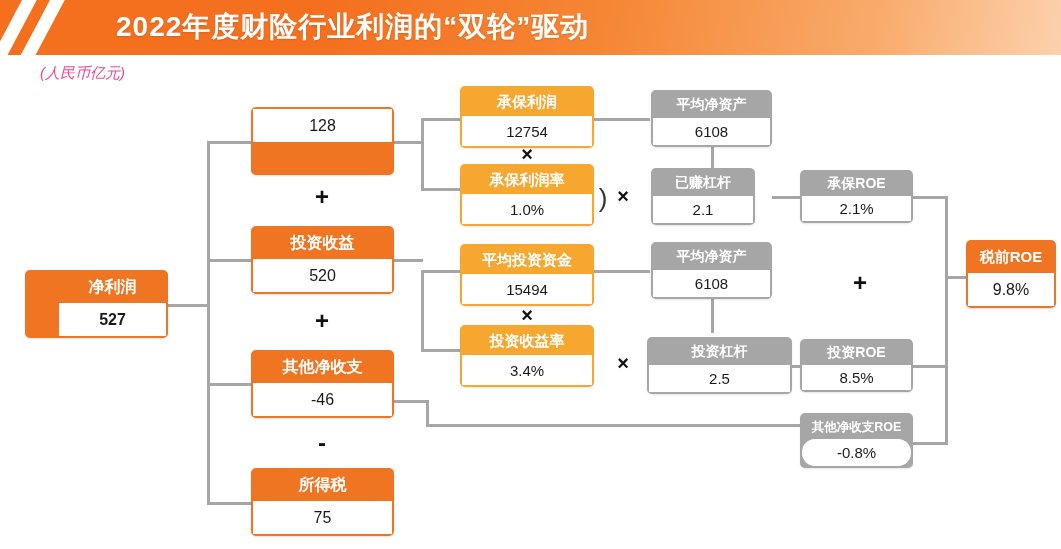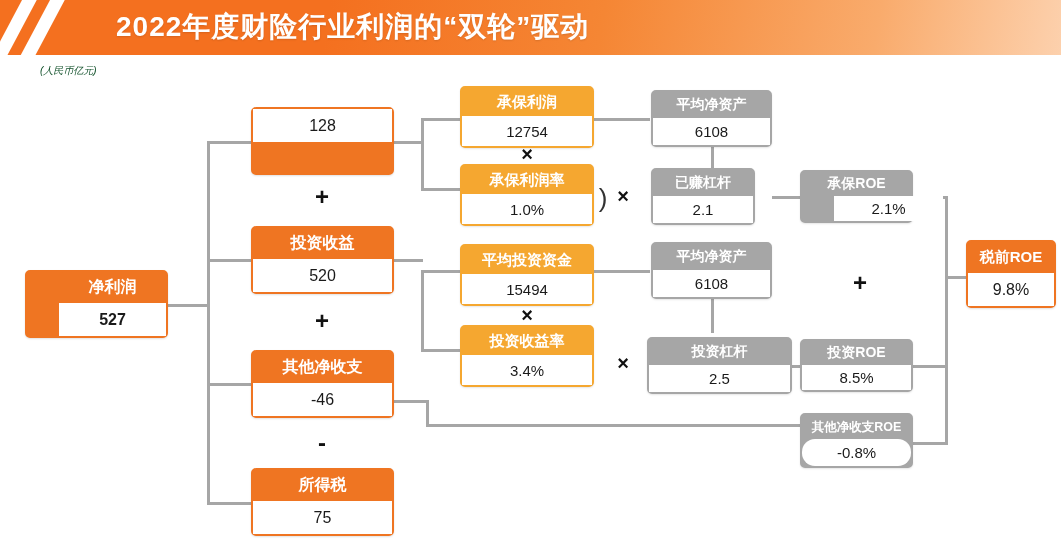--- a/index.html
+++ b/index.html
@@ -23,21 +23,21 @@
   .slash.s1{left:8px;}
   .slash.s2{left:36px;}
   .header-title{
     position:absolute;left:116px;top:8px;
     color:#ffffff;font-size:28px;font-weight:bold;letter-spacing:1px;
     white-space:nowrap;
     text-shadow:0 1px 2px rgba(0,0,0,.12);
   }
   .unit-note{
     position:absolute;left:40px;top:64px;
-    font-size:10px;font-style:italic;color:#14532d;
+    font-size:15px;font-style:italic;color:#ec4899;
   }
 
   
   .ln{position:absolute;background:#a6a6a6;}
   .lnh{height:3px;}
   .lnv{width:3px;}
 
   
   .box{position:absolute;box-sizing:border-box;}
   .box .bhead{
@@ -202,21 +202,21 @@
     <div class="bval" style="height:27px;">6108</div>
   </div>
 
   <div class="box b-gray" style="left:647px;top:337px;width:145px;height:57px;">
     <div class="bhead" style="height:26px;">投资杠杆</div>
     <div class="bval" style="height:27px;">2.5</div>
   </div>
 
   <div class="box b-gray" style="left:800px;top:170px;width:113px;height:53px;">
     <div class="bhead" style="height:24px;">承保ROE</div>
-    <div class="bval" style="height:25px;margin-left:32px;">2.1%</div>
+    <div class="bval" style="height:25px;">2.1%</div>
   </div>
 
   <div class="op op-plus" style="left:845px;top:270px;width:30px;height:26px;">+</div>
 
   <div class="box b-gray" style="left:800px;top:339px;width:113px;height:53px;">
     <div class="bhead" style="height:24px;">投资ROE</div>
     <div class="bval" style="height:25px;">8.5%</div>
   </div>
 
   <div class="box b-gray" style="left:800px;top:413px;width:113px;height:55px;">

